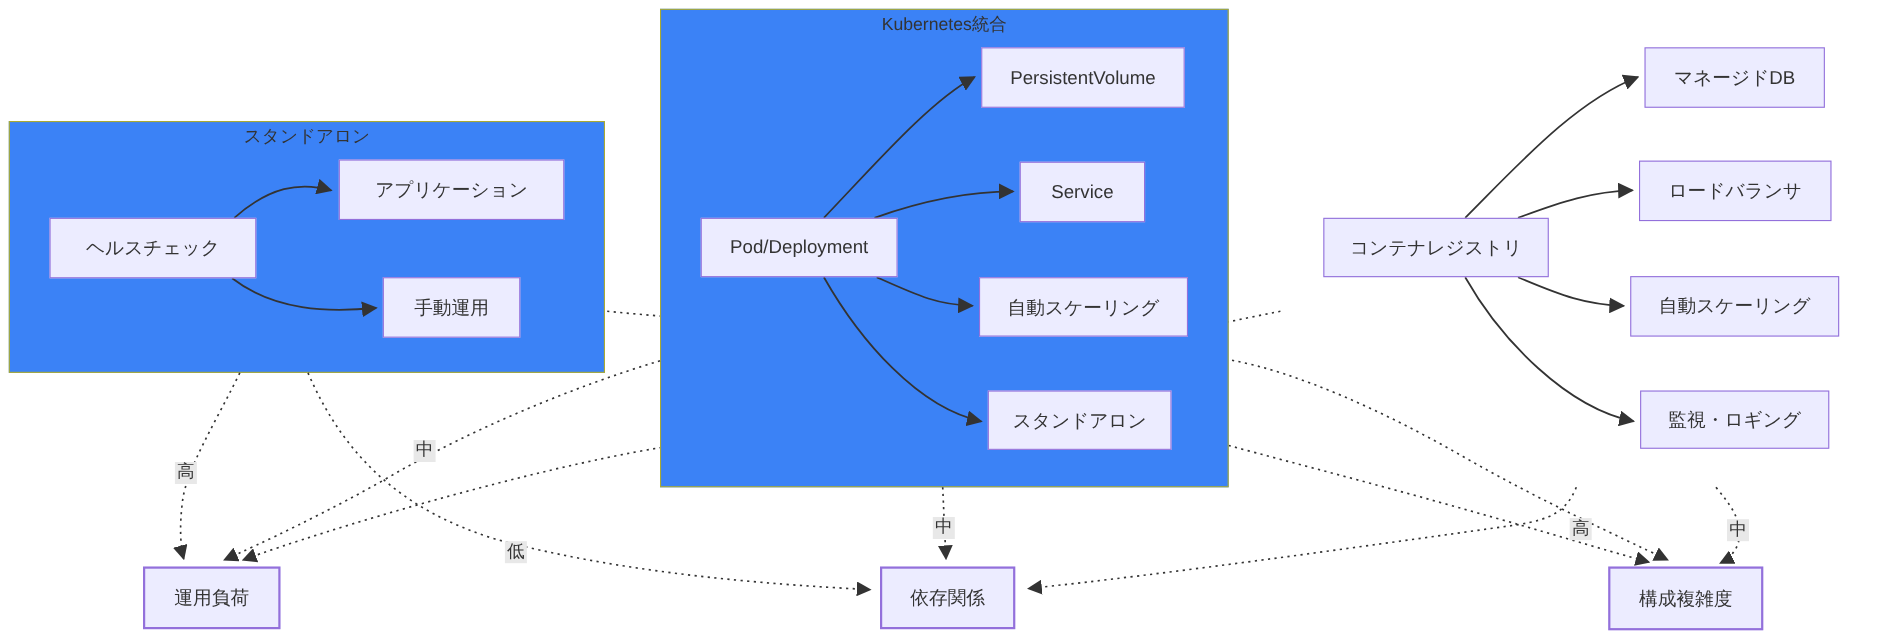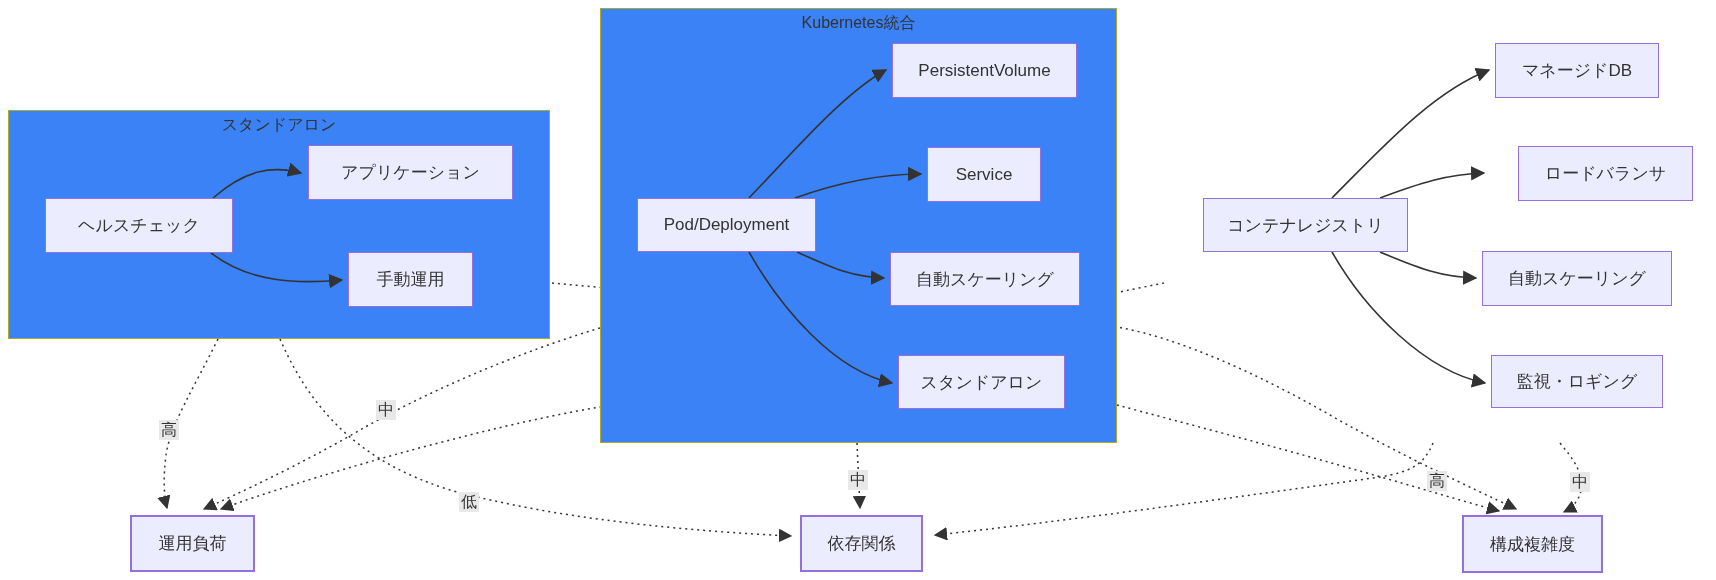--- a/index.html
+++ b/index.html
@@ -86,21 +86,21 @@
   <div class="node" style="left:348px;top:252px;width:125px;height:55px;">手動運用</div>
 
   <div class="node" style="left:637px;top:198px;width:179px;height:54px;">Pod/Deployment</div>
   <div class="node" style="left:892px;top:43px;width:185px;height:55px;">PersistentVolume</div>
   <div class="node" style="left:927px;top:147px;width:114px;height:55px;">Service</div>
   <div class="node" style="left:890px;top:252px;width:190px;height:54px;">自動スケーリング</div>
   <div class="node" style="left:898px;top:355px;width:167px;height:54px;">スタンドアロン</div>
 
   <div class="node" style="left:1203px;top:198px;width:205px;height:54px;">コンテナレジストリ</div>
   <div class="node" style="left:1495px;top:43px;width:164px;height:55px;">マネージドDB</div>
-  <div class="node" style="left:1490px;top:146px;width:175px;height:55px;margin-left:28px;">ロードバランサ</div>
+  <div class="node" style="left:1490px;top:146px;width:175px;height:55px;">ロードバランサ</div>
   <div class="node" style="left:1482px;top:251px;width:190px;height:55px;">自動スケーリング</div>
   <div class="node" style="left:1491px;top:355px;width:172px;height:53px;">監視・ロギング</div>
 
   <div class="node metric" style="left:130px;top:515px;width:125px;height:57px;">運用負荷</div>
   <div class="node metric" style="left:800px;top:515px;width:123px;height:57px;">依存関係</div>
   <div class="node metric" style="left:1462px;top:515px;width:141px;height:58px;">構成複雑度</div>
 
   <div class="edge-label" style="left:169px;top:430px;">高</div>
   <div class="edge-label" style="left:386px;top:410px;">中</div>
   <div class="edge-label" style="left:469px;top:502px;">低</div>

